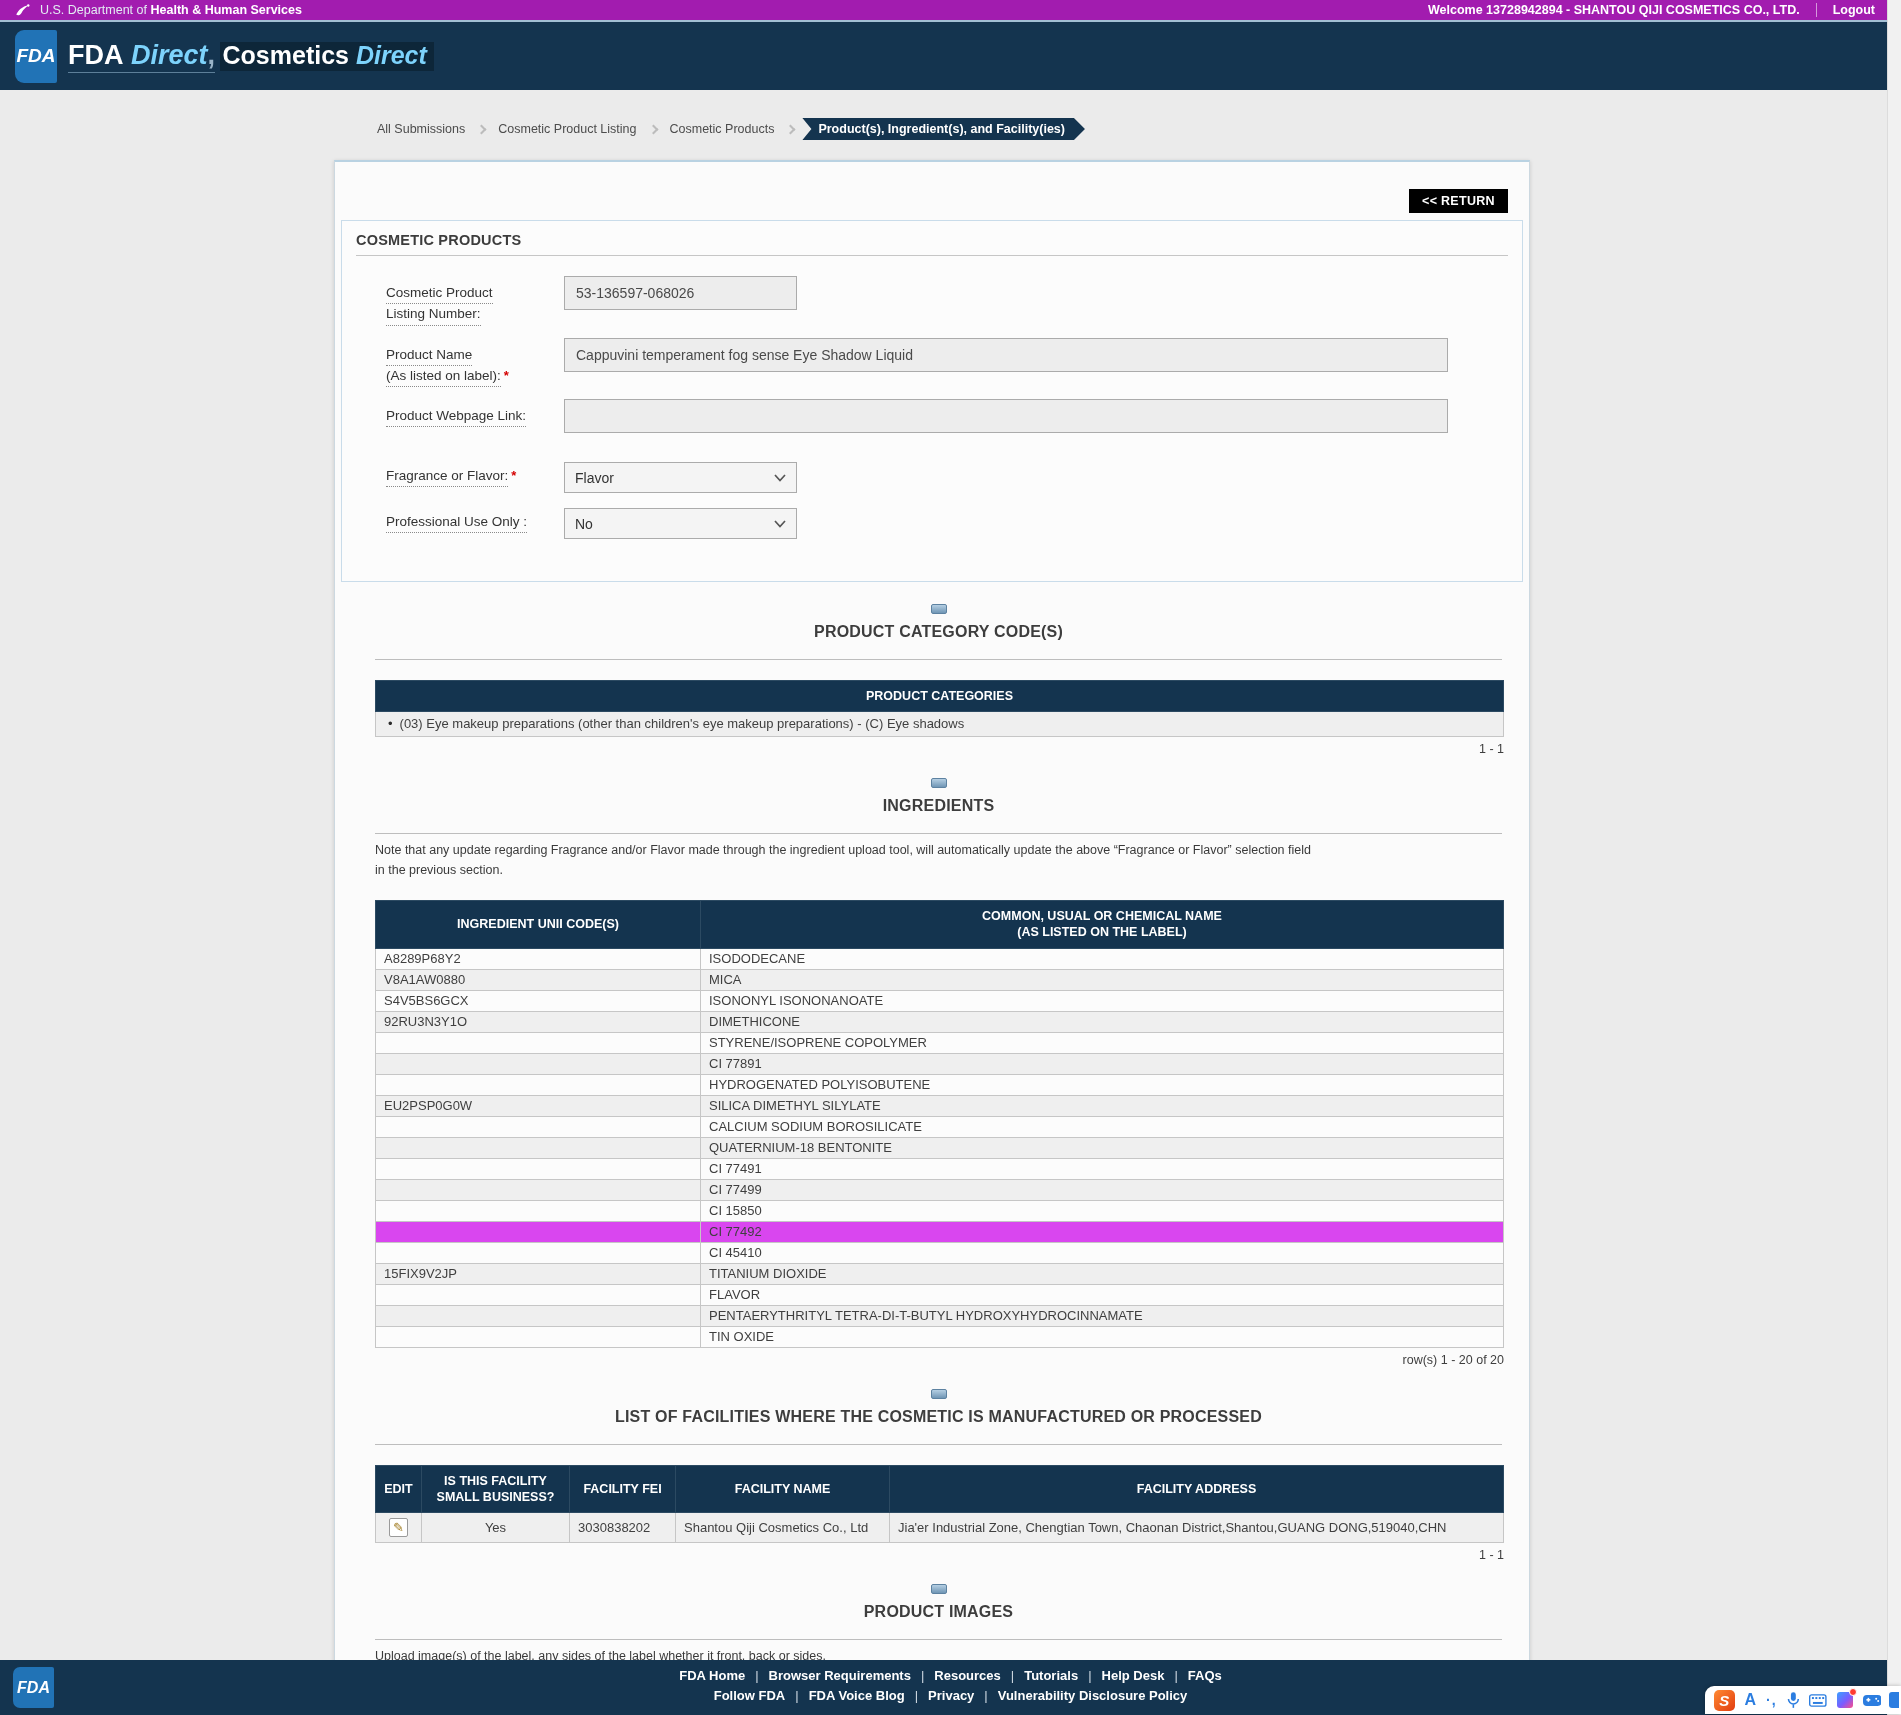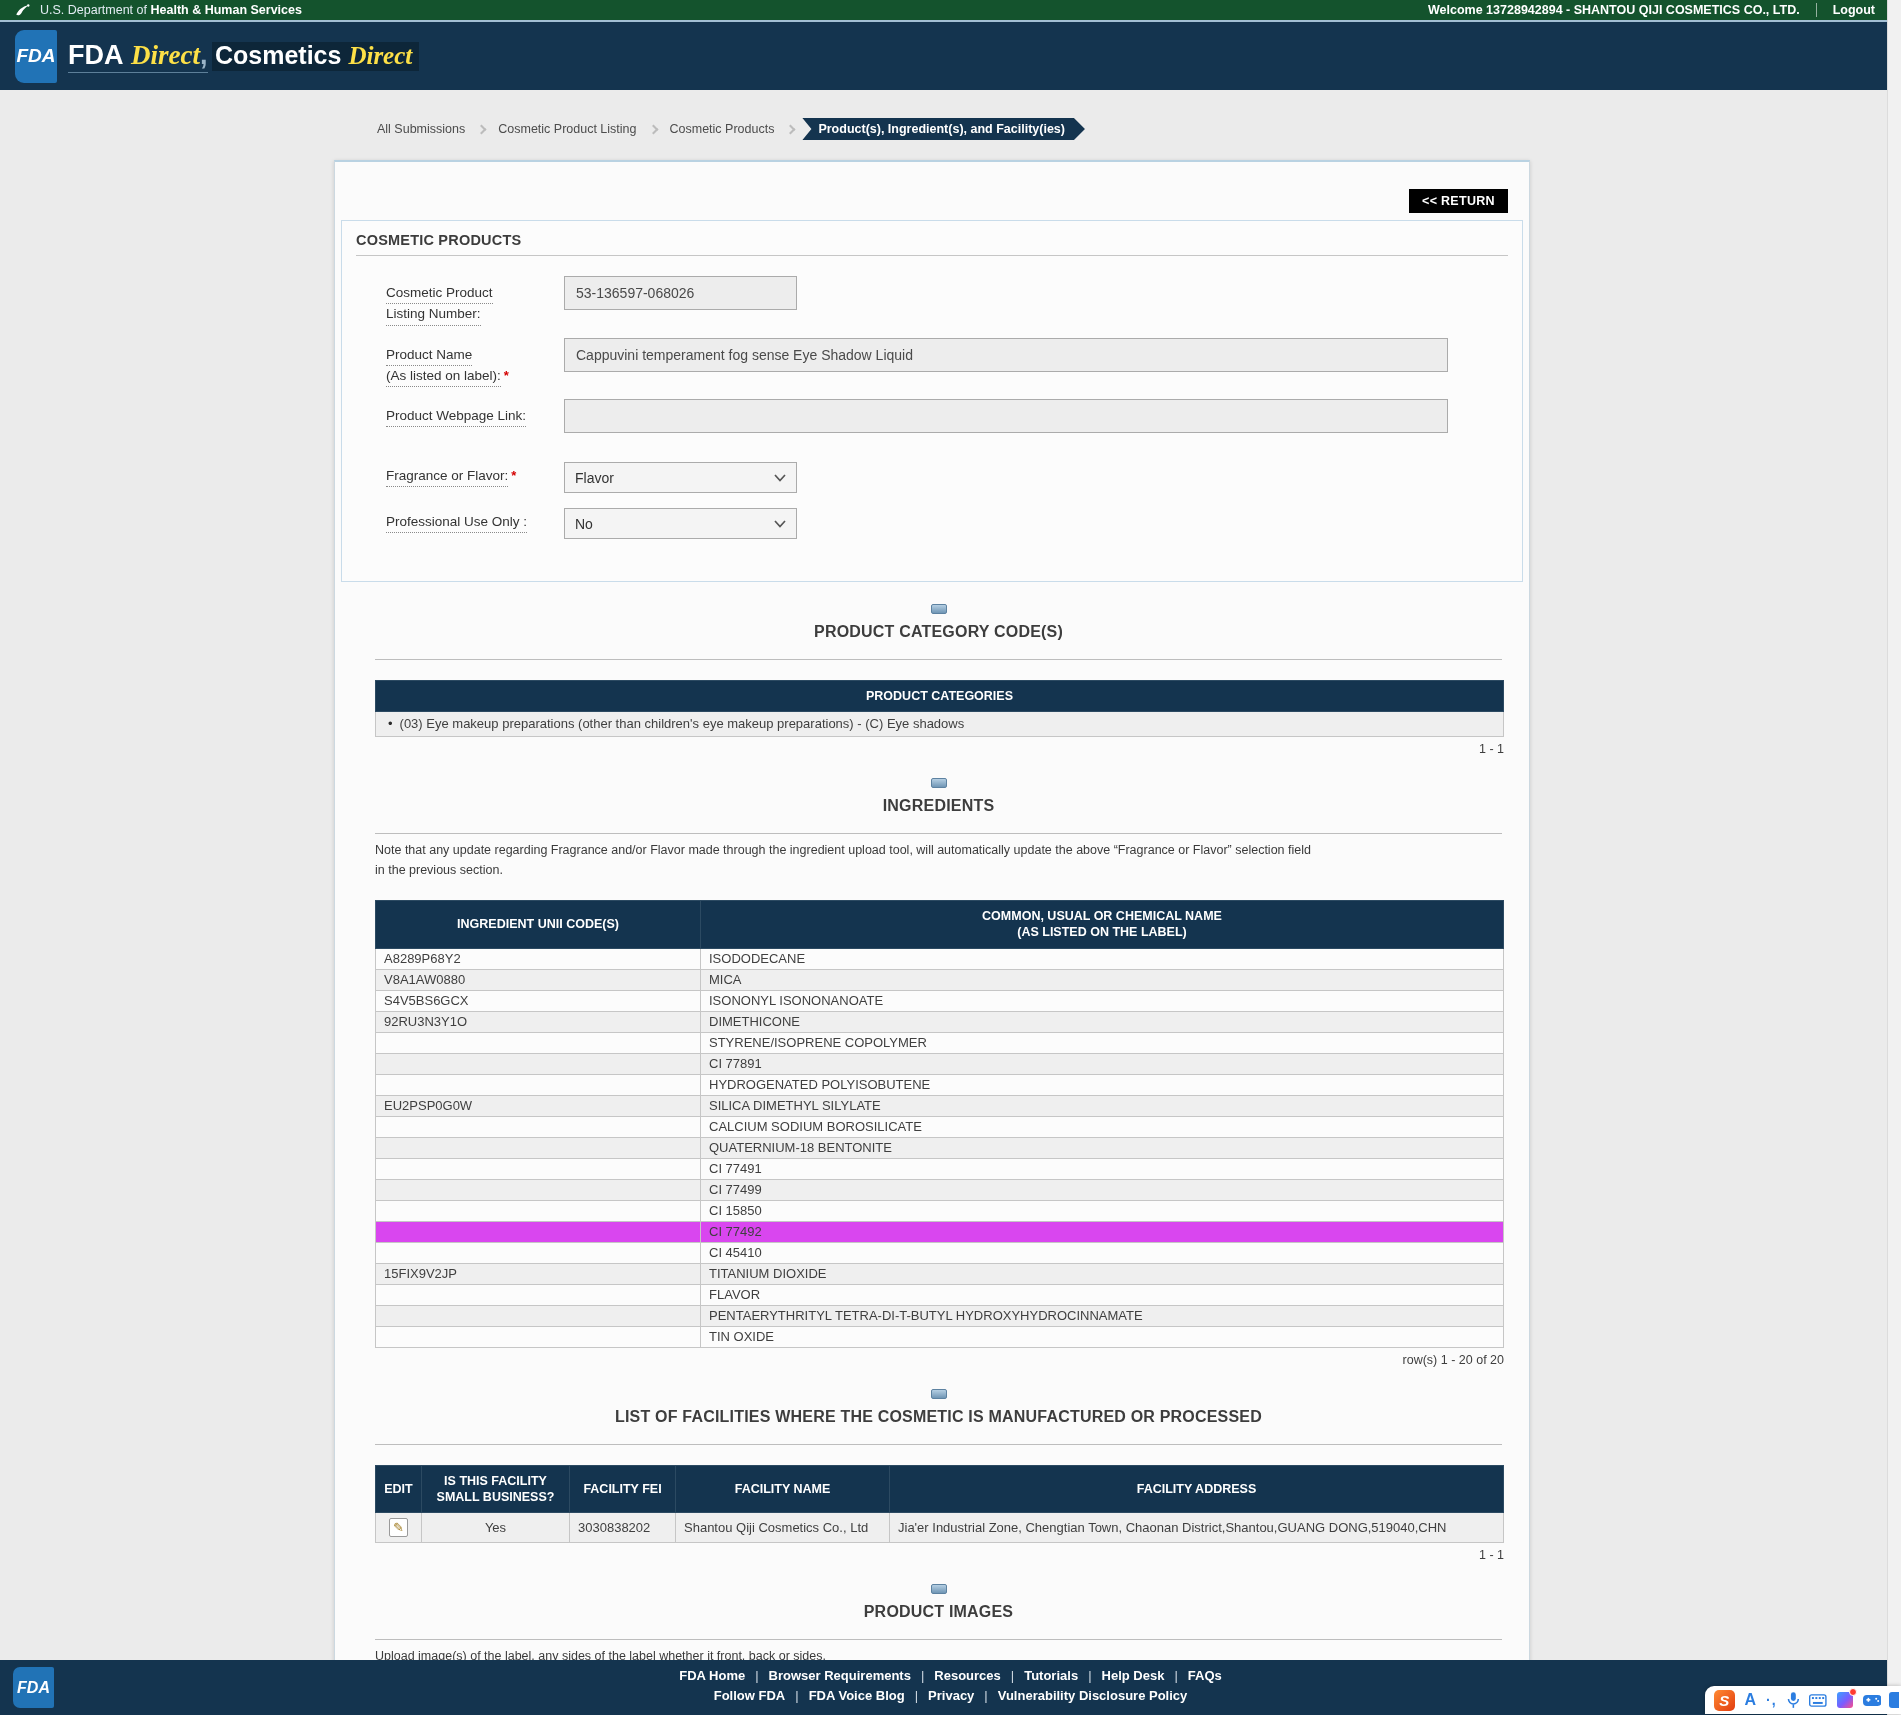--- a/index.html
+++ b/index.html
@@ -6,41 +6,41 @@
   html,body { width:1901px; height:1715px; }
   body {
     position: relative;
     background:#ebebeb;
     font-family:"Liberation Sans", sans-serif;
     overflow:hidden;
     color:#333;
   }
   
   .topbar {
-    height:22px; background:#14532d; border-bottom:2px solid #a3bfd4;
+    height:22px; background:#a21caf; border-bottom:2px solid #a3bfd4;
     display:flex; align-items:center; justify-content:space-between;
     padding:0 26px 0 14px; color:#fff; font-size:12.5px;gap:28px;
   }
   .hhs-left { display:flex; align-items:center; gap:8px; }
   .eagle { width:18px; height:16px; }
   .dept-prefix { color:#e3ecf3; }
   .dept-bold { font-weight:700; }
   .top-right { display:flex; align-items:center; gap:16px; font-weight:700; }
   .top-sep { width:1px; height:14px; background:rgba(255,255,255,.55); }
   .logout { cursor:pointer; }
   
   .appheader { height:68px; background:#14344f; display:flex; align-items:center; padding-left:15px; }
   .fda-box {
     width:42px; height:53px; background:#2173b6; color:#fff; font-weight:700;
     font-size:19px; display:flex; align-items:center; justify-content:center;
     border-radius:9px 2px 2px 9px; font-style:italic;
   }
   .brand-text { margin-left:11px; line-height:1; }
   .brand-line1 { font-size:27px; font-weight:700; color:#fff; display:inline-block; border-bottom:1px solid #5d7f99; padding-bottom:3px; }
-  .brand-accent { color:#fde047; font-style:italic;font-family:Liberation Serif, serif; }
+  .brand-accent { color:#7dd3fc; font-style:italic; }
   .brand-comma { color:#9ab4c8; }
   .brand-line2 { margin-top:2px; font-size:25px; font-weight:700; color:#fff; background:#0d2639; display:inline-block; padding:1px 7px 3px 3px; }
   
   .crumbs { margin:28px 0 0 366px; display:flex; align-items:center; font-size:12.5px; color:#4c4c4c; height:22px; }
   .crumb { padding:0 11px; cursor:pointer; }
   .crumb-sep { width:7px; height:7px; border-right:2px solid #bcbcbc; border-top:2px solid #bcbcbc; transform:rotate(45deg); margin:0 2px; }
   .crumb-active {
     background:#14344f; color:#fff; font-weight:700; line-height:22px;
     padding:0 20px 0 16px; margin-left:6px;
     clip-path:polygon(0 0, calc(100% - 11px) 0, 100% 50%, calc(100% - 11px) 100%, 0 100%, 9px 50%);

